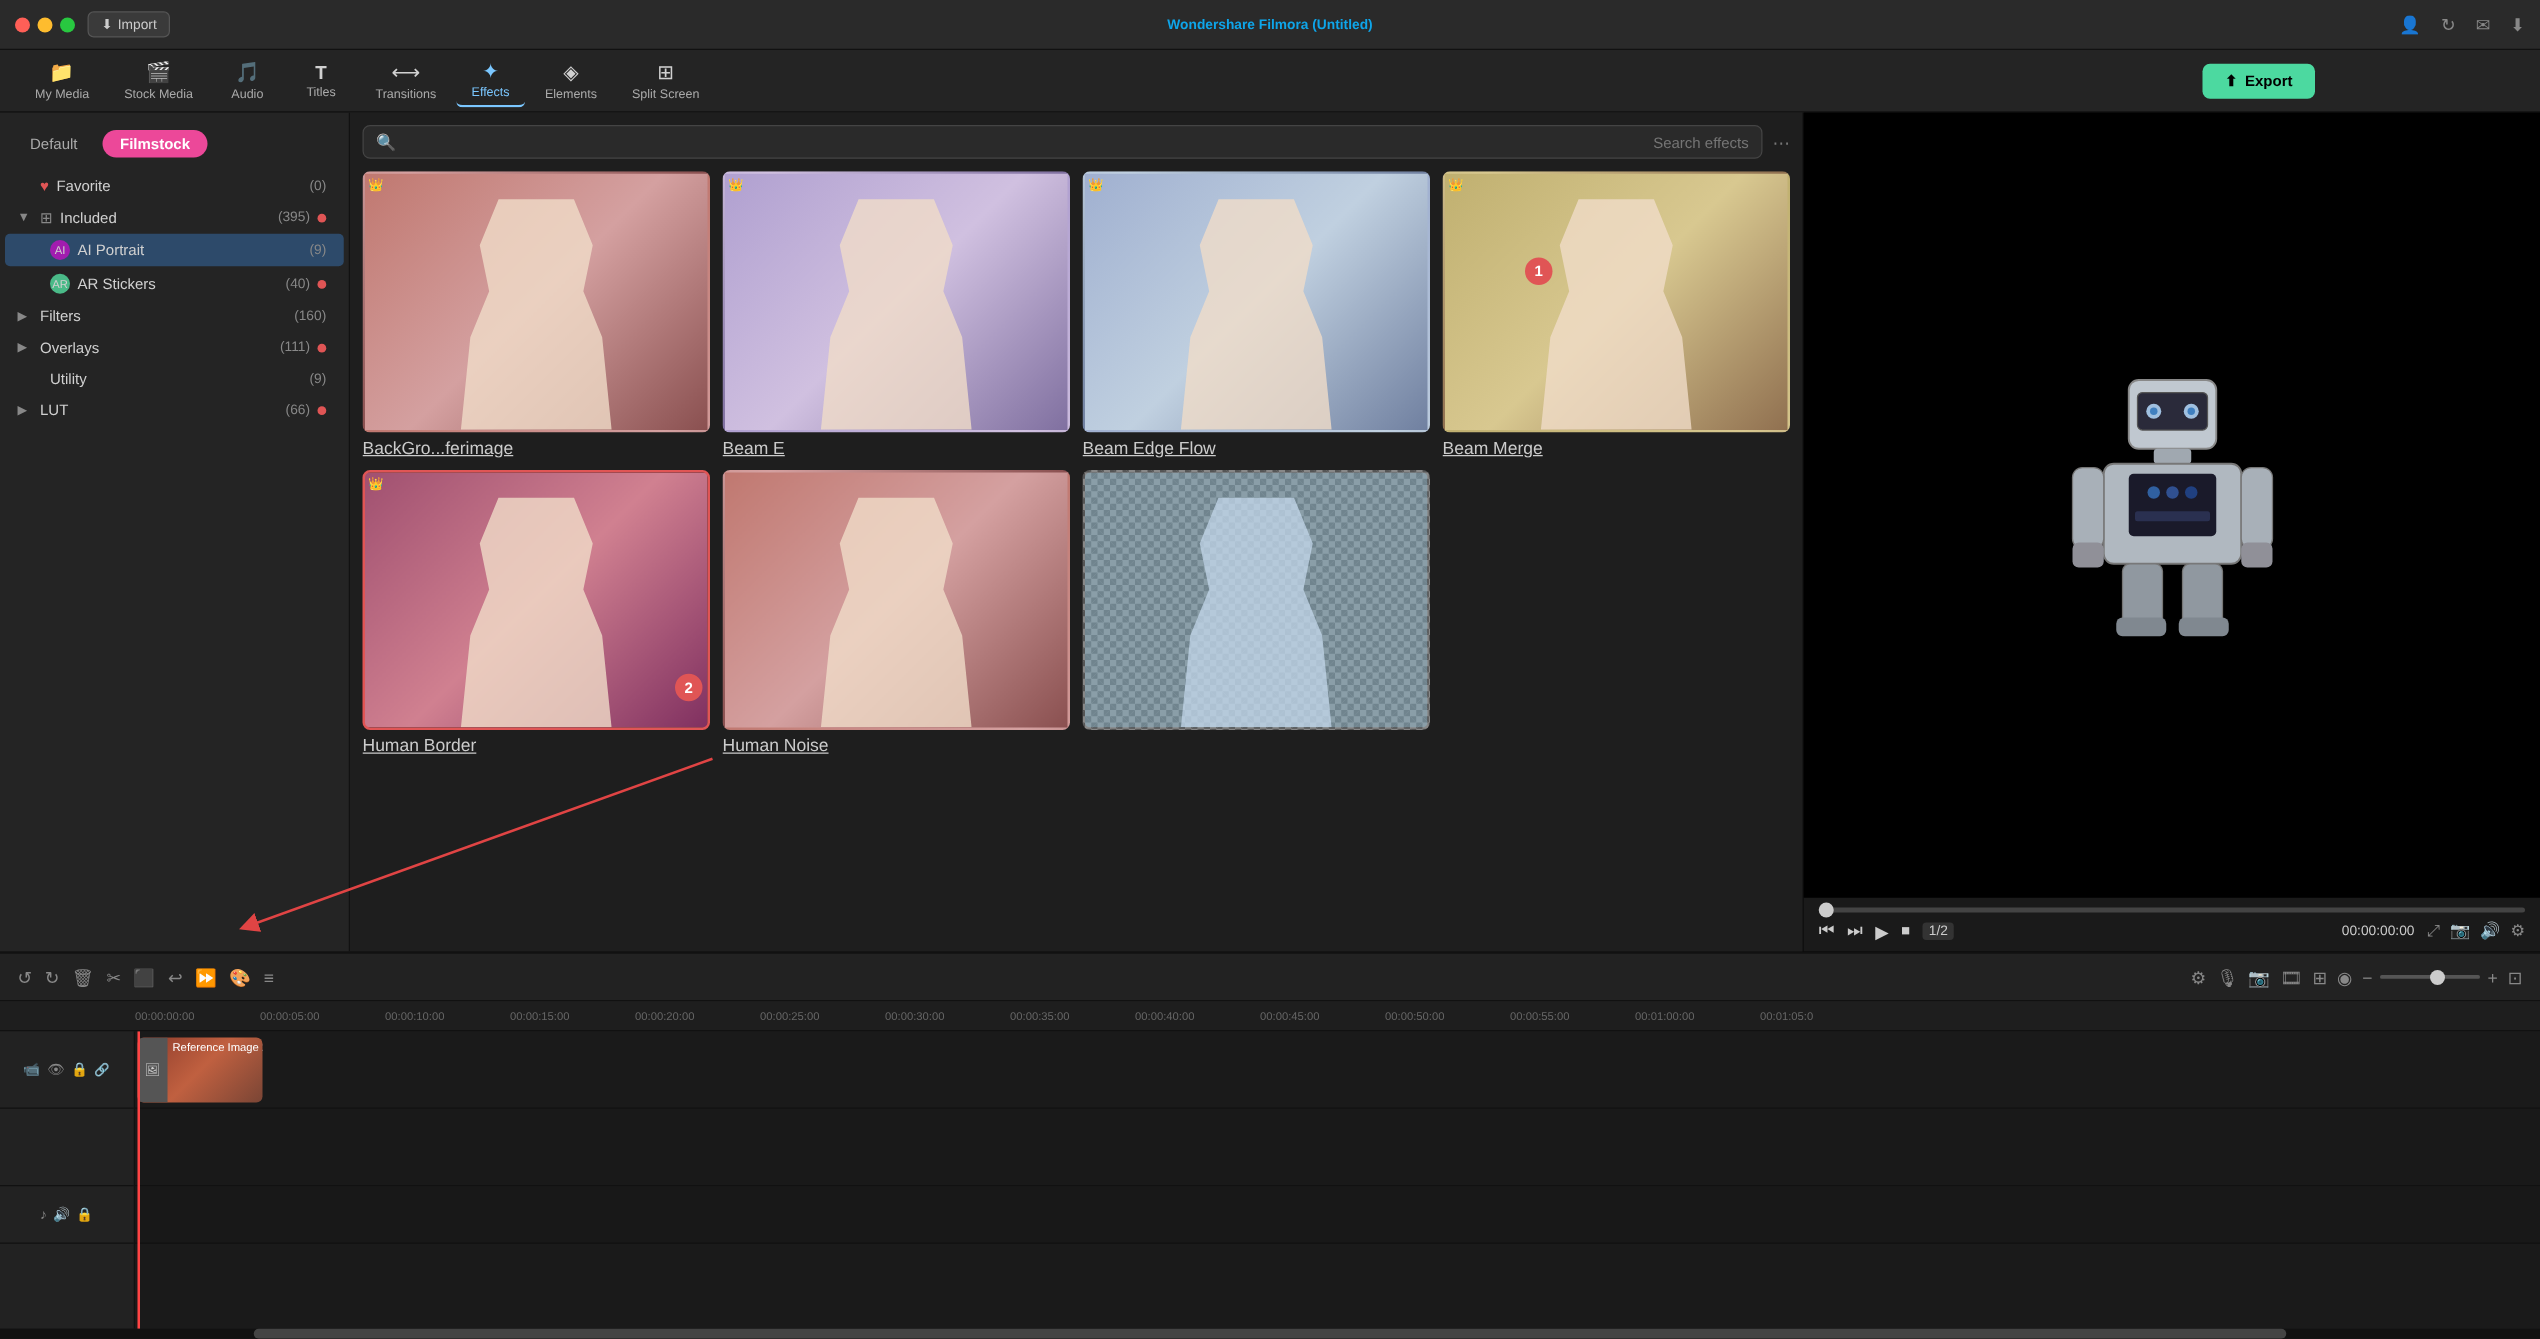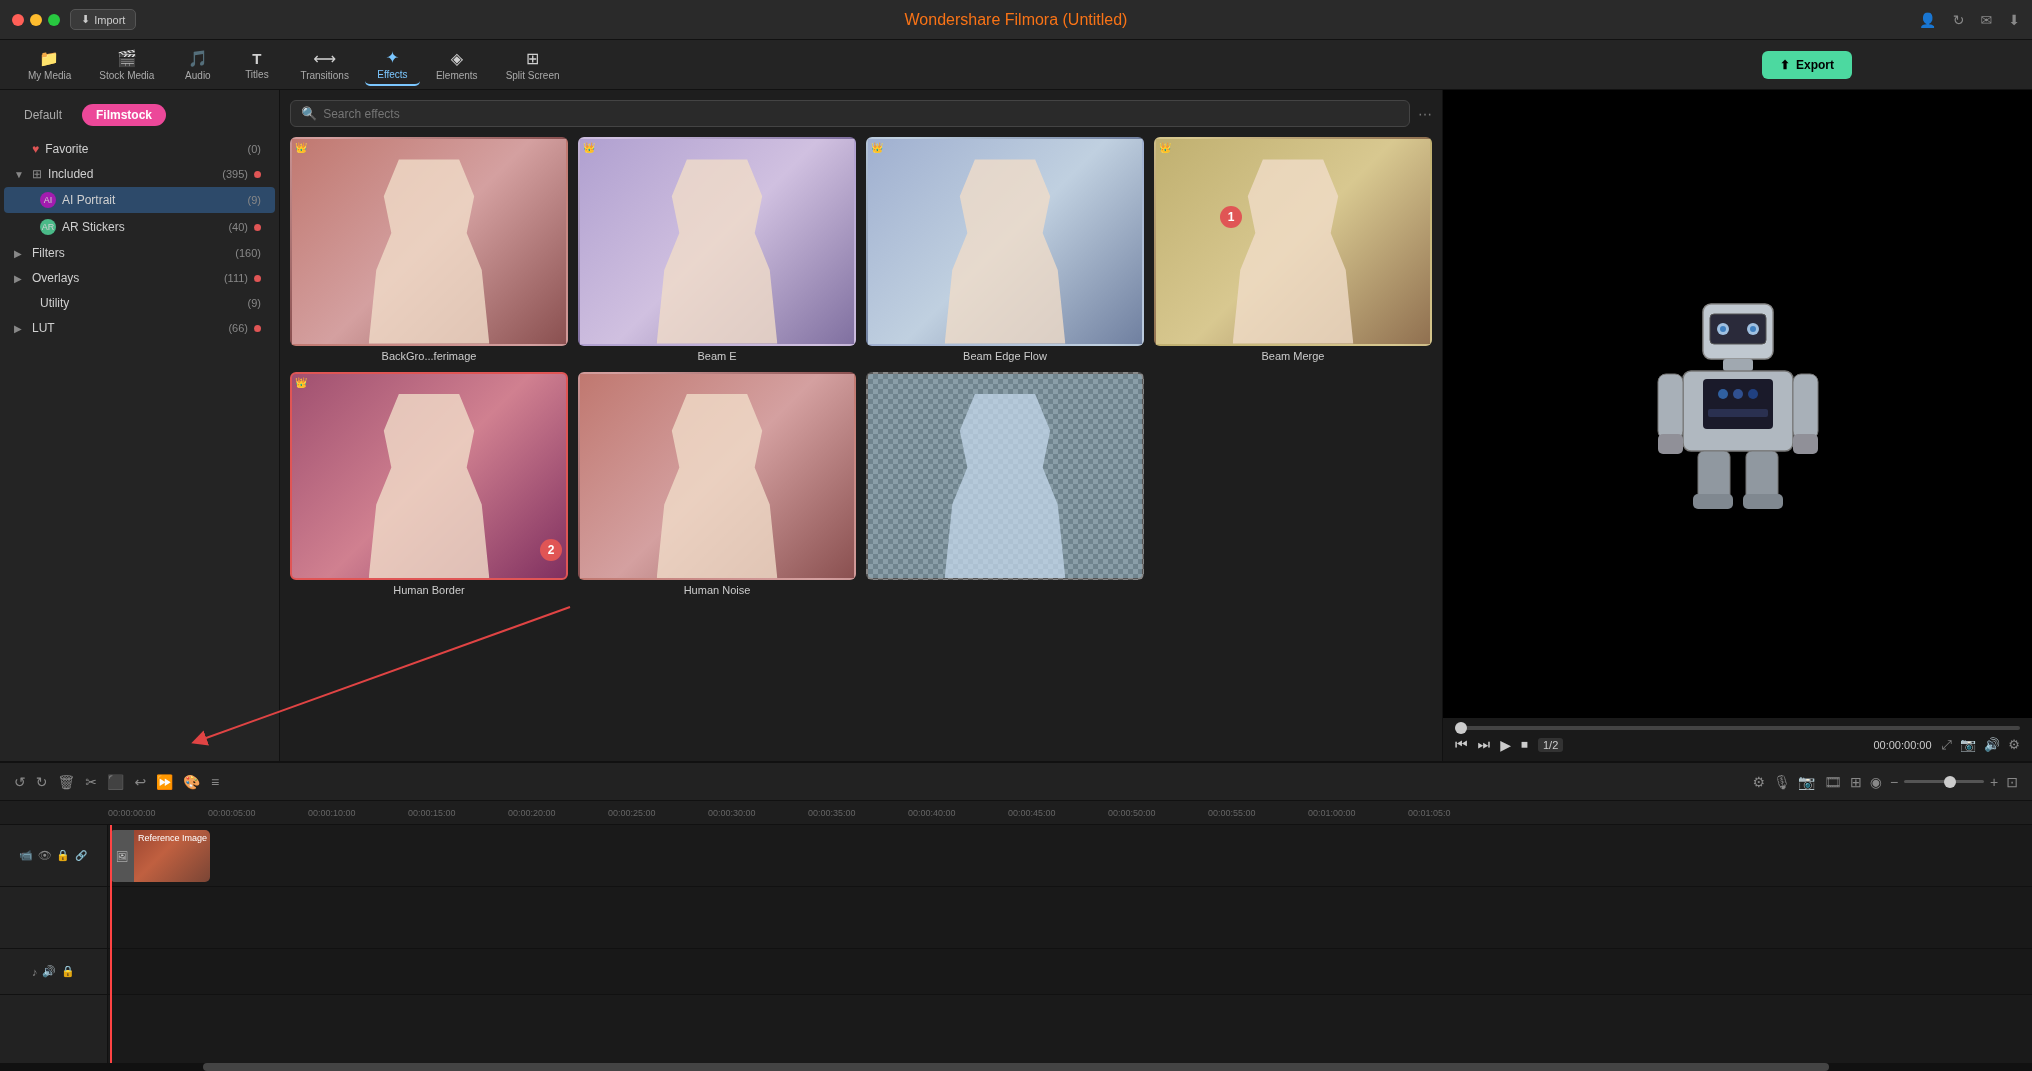--- a/index.html
+++ b/index.html
@@ -36,21 +36,21 @@
       background: #3a3a3a;
       border: 1px solid #555;
       border-radius: 5px;
       color: #ccc;
       padding: 3px 10px;
       font-size: 11px;
       display: flex; align-items: center; gap: 4px;
     }
     .titlebar-center {
       position: absolute; left: 50%; transform: translateX(-50%);
-      color: #f97316; font-size: 16px;
+      color: #0ea5e9; font-size: 11px; font-weight: bold;
     }
     .titlebar-right {
       margin-left: auto;
       display: flex; gap: 16px; align-items: center;
     }
     .titlebar-icon { color: #888; font-size: 14px; cursor: pointer; }
 
     
     .toolbar {
       background: #242424;
@@ -154,21 +154,21 @@
       display: flex; align-items: center;
       background: #2a2a2a;
       border: 1px solid #444;
       border-radius: 6px;
       padding: 5px 10px;
       margin-bottom: 14px;
       gap: 6px;
     }
     .search-bar input {
       background: none; border: none; outline: none;
-      color: #3b82f6; font-size: 12px; flex: 1;
+      color: #3b82f6; font-size: 12px; flex: 1; text-align: right;
     }
     .search-icon { color: #777; font-size: 13px; }
     .grid-icon { color: #777; font-size: 14px; margin-left: auto; cursor: pointer; }
 
     .effects-grid {
       display: grid;
       grid-template-columns: repeat(4, 1fr);
       gap: 10px;
     }
     .effect-item {
@@ -177,22 +177,22 @@
     .effect-thumb {
       width: 100%; aspect-ratio: 4/3;
       background: #333;
       border-radius: 6px;
       overflow: hidden;
       position: relative;
       border: 2px solid transparent;
     }
     .effect-thumb.selected { border-color: #e05555; }
     .effect-name {
-      font-size: 11px; color: #ccc; text-align: center;
-      overflow: hidden; text-overflow: ellipsis; white-space: nowrap;
+      font-size: 14px; color: #ccc; 
+      overflow: hidden; text-overflow: ellipsis; white-space: nowrap; text-decoration: underline;
     }
     .crown-badge {
       position: absolute; top: 3px; left: 3px;
       color: #f0c040; font-size: 10px;
     }
 
     
     .annotation {
       position: absolute;
       width: 22px; height: 22px;

